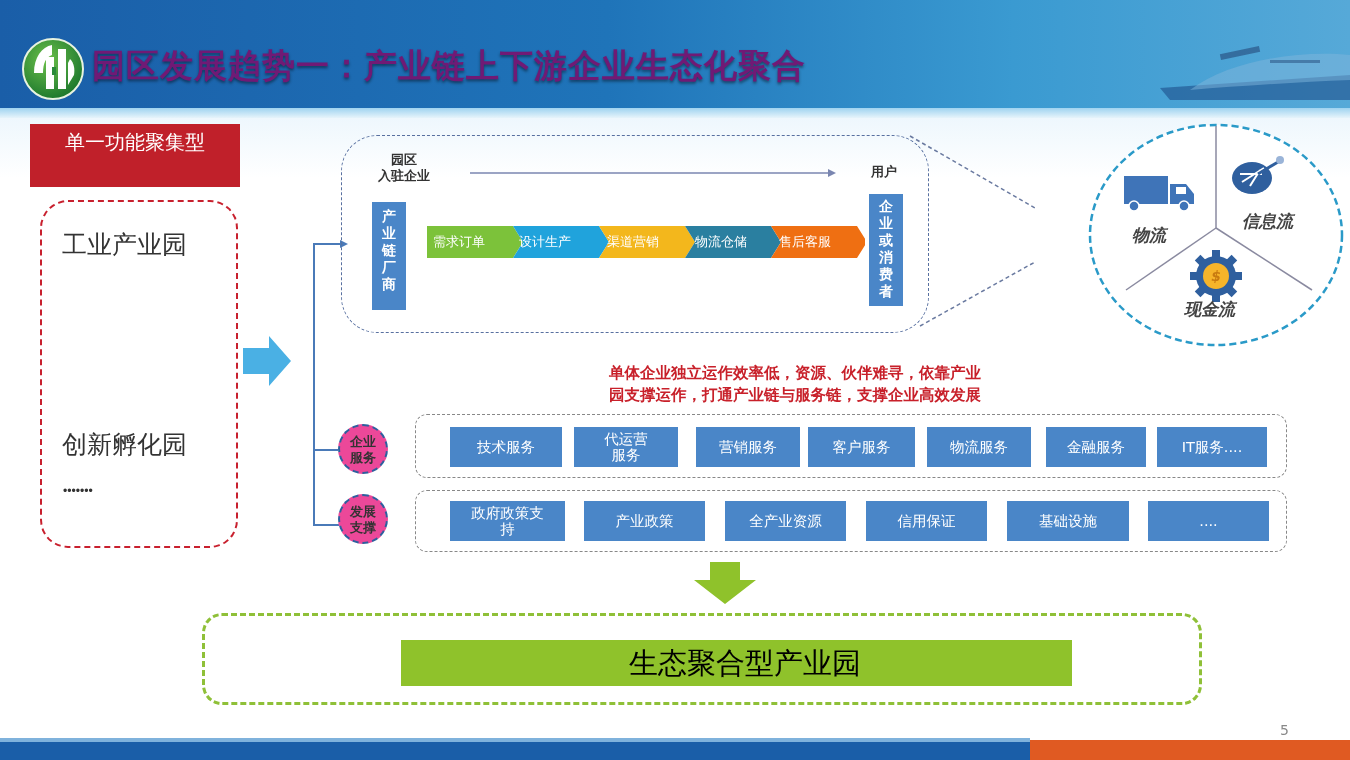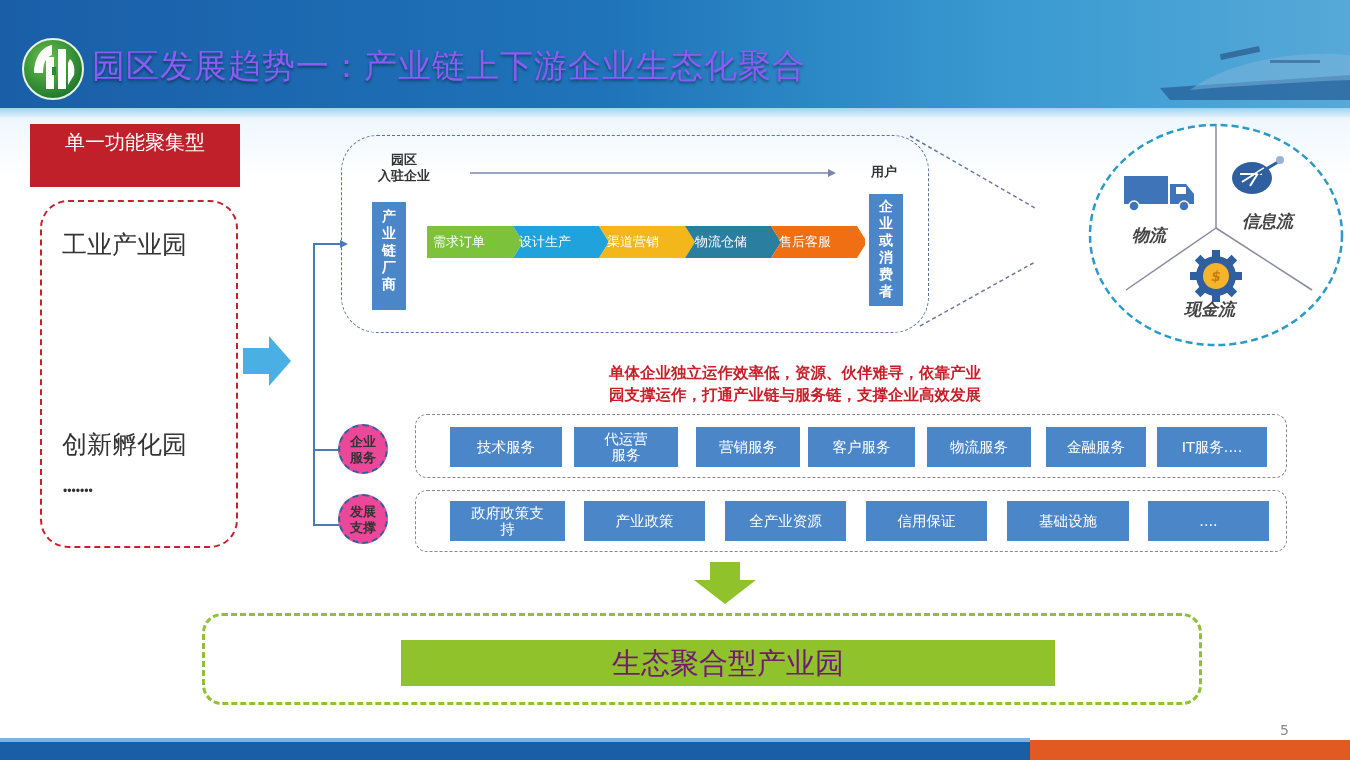--- a/index.html
+++ b/index.html
@@ -8,21 +8,21 @@
   .abs { position:absolute; }
   
   #header { left:0; top:0; width:1350px; height:108px;
     background:linear-gradient(90deg,#1a5ea8 0%,#1f74b9 45%,#3a9ad1 75%,#56a9d8 100%); }
   #header-strip { left:0; top:108px; width:1350px; height:10px;
     background:linear-gradient(180deg,#9fd3f0,#e7f4fb); }
   #header-fade { left:0; top:118px; width:1350px; height:60px;
     background:linear-gradient(180deg,#eef7fd,#ffffff); }
   #deco { left:1150px; top:20px; width:200px; height:80px; }
   #logo { left:22px; top:33px; width:62px; height:68px; }
-  #title { left:92px; top:44px; color:#8b5cf6; font-size:33px; font-weight:normal; letter-spacing:1px;
+  #title { left:92px; top:44px; color:#701a75; font-size:33px; font-weight:bold; letter-spacing:1px;
     text-shadow:0 2px 3px rgba(0,0,0,.45); white-space:nowrap; }
 
   
   #single-type-label { left:30px; top:124px; width:210px; height:63px; background:#c0202a;
     color:#fff; font-size:20px; line-height:28px; text-align:center; padding-top:4px; box-sizing:border-box; }
   #park-list-box { left:40px; top:200px; width:198px; height:348px; border:2.5px dashed #c8202e;
     border-radius:28px; box-sizing:border-box; }
   .park-item { position:absolute; left:20px; font-family:"DejaVu Serif", serif; font-size:25px; color:#333; }
   #right-arrow { left:243px; top:336px; }
 
@@ -51,22 +51,22 @@
   .circle-tag { position:absolute; width:50px; height:50px; border:2px dashed #2d5f9e; border-radius:50%;
     box-sizing:border-box; font-size:13px; font-weight:bold; color:#333; text-align:center; line-height:16px;
     padding-top:8px; background:#ec4899; }
   .row-box { position:absolute; border:1.5px dashed #888; border-radius:12px; box-sizing:border-box; }
   .svc { position:absolute; background:#4a86c8; color:#fff; font-size:14.5px; text-align:center;
     display:flex; align-items:center; justify-content:center; line-height:16px; box-sizing:border-box; }
 
   #down-arrow { left:690px; top:562px; }
   #eco-box { left:202px; top:613px; width:1000px; height:92px; border:3px dashed #8fc038;
     border-radius:20px; box-sizing:border-box; }
-  #eco-label { left:401px; top:640px; width:654px; height:46px; background:#8fc22b; color:#701a75;
-    font-family:"DejaVu Serif", serif; font-size:29px; text-align:center; line-height:46px; }
+  #eco-label { left:401px; top:640px; width:654px; height:46px; background:#8fc22b; color:#000000;
+    font-family:"DejaVu Serif", serif; font-size:29px; text-align:center; line-height:46px;padding-left:17px; }
 
   #page-number { left:1280px; top:722px; color:#888; font-size:14px; }
   #footer-blue { left:0; top:742px; width:1350px; height:18px; background:#1a5ea8; }
   #footer-line { left:0; top:738px; width:1030px; height:4px; background:#7fb2dc; }
   #footer-orange { left:1030px; top:740px; width:320px; height:20px; background:#e05a22; }
 </style>
 </head>
 <body>
 
 <div id="header" class="abs"></div>

